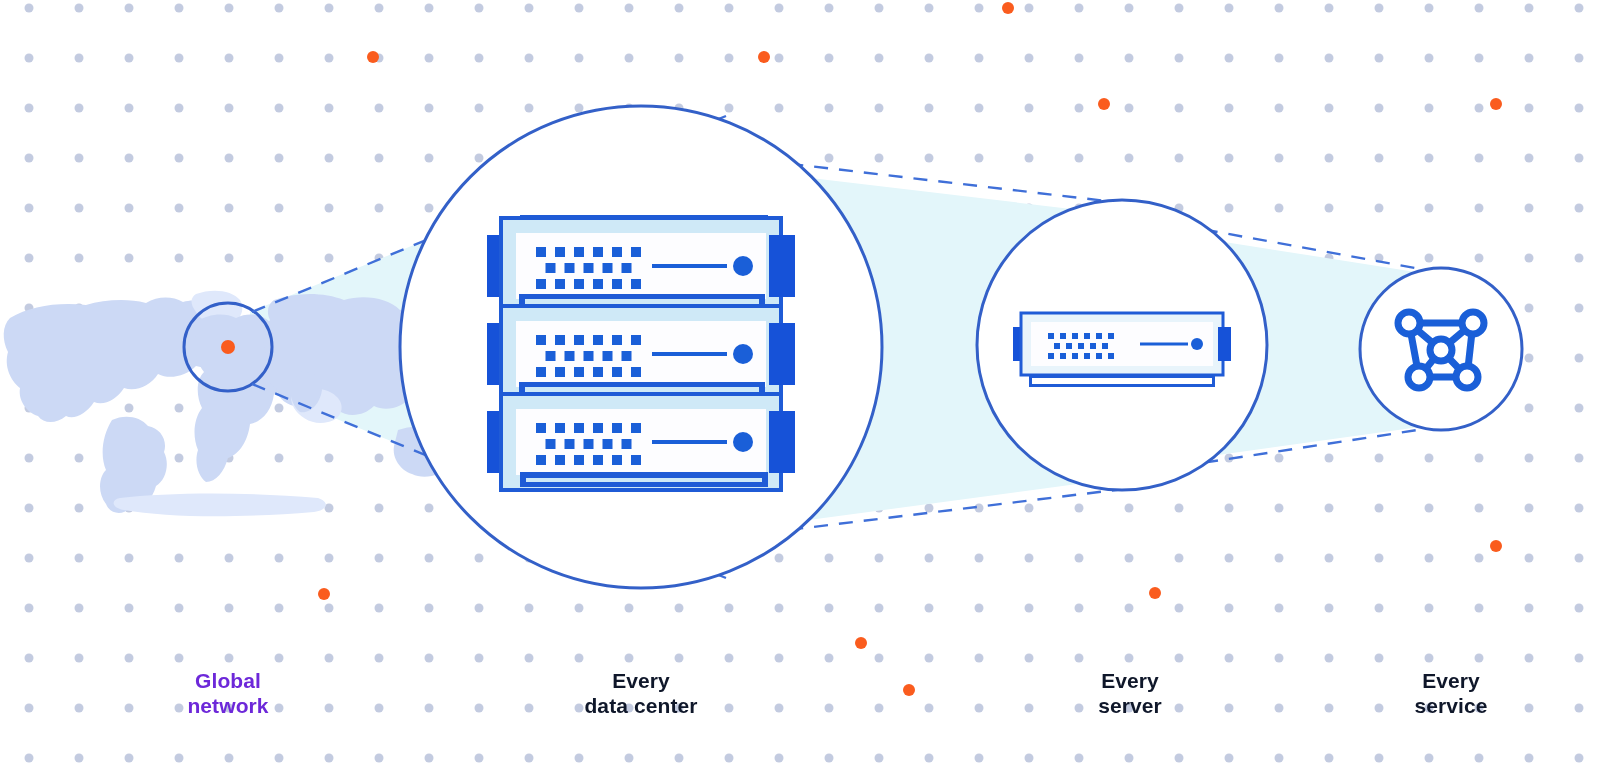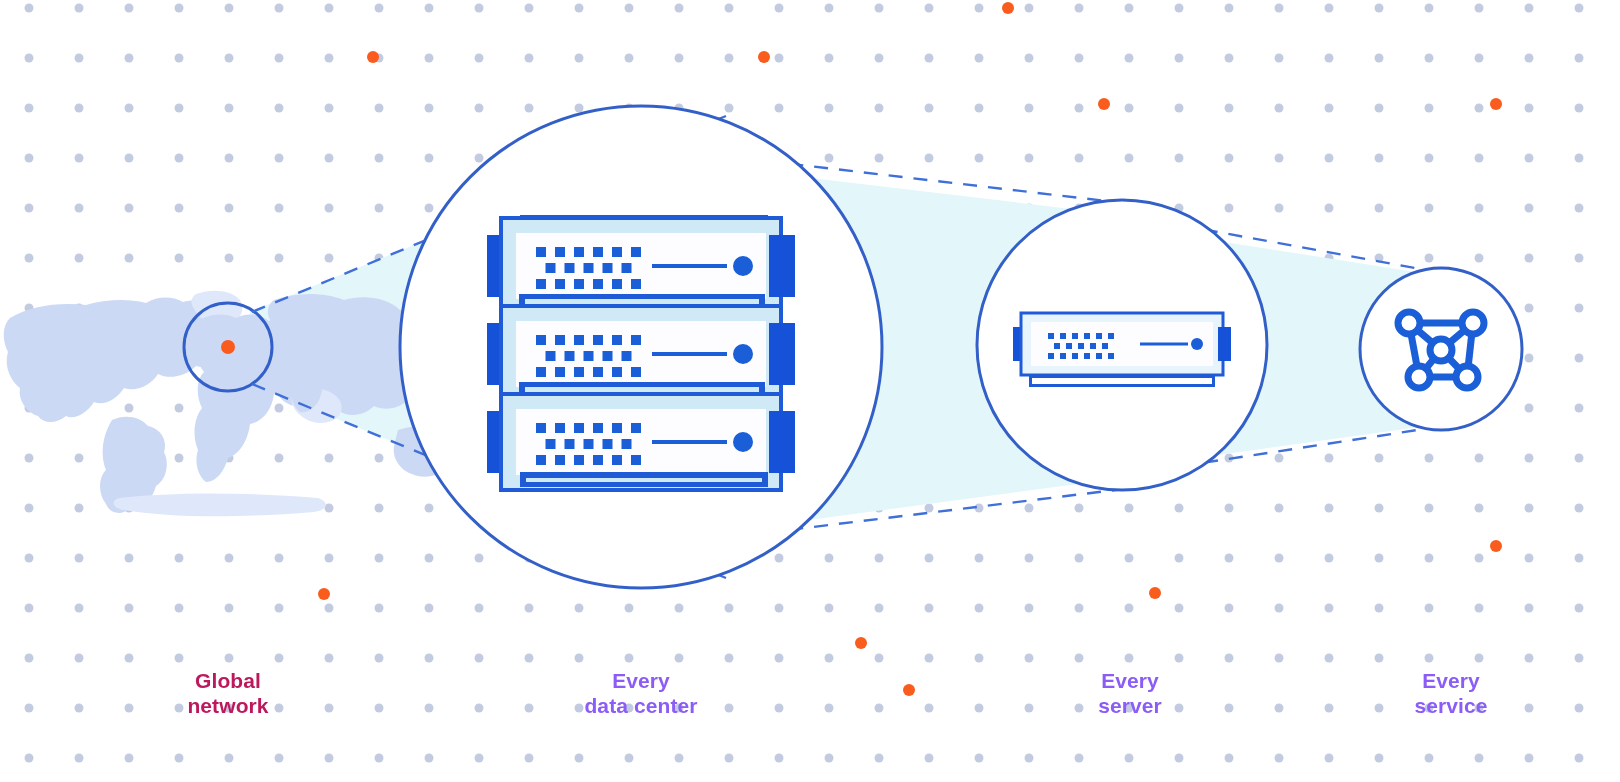--- a/index.html
+++ b/index.html
@@ -11,25 +11,25 @@
   }
   #stage{position:absolute;inset:0;width:1620px;height:782px;}
   .layer{position:absolute;left:0;top:0;width:1620px;height:782px;}
   #labels{position:absolute;left:0;top:0;width:1620px;height:782px;pointer-events:none;}
   .label{
     position:absolute;
     text-align:center;
     font-size:21px;
     line-height:25px;
     font-weight:700;
-    color:#8b5cf6;
+    color:#0f172a;
     white-space:pre-line;
     letter-spacing:.1px;
   }
-  .label.accent{color:#be185d;}
+  .label.accent{color:#6d28d9;}
 </style>
 </head>
 <body>
 
 <div id="stage">
 
   <svg class="layer" id="art" viewBox="0 0 1620 782" width="1620" height="782" xmlns="http://www.w3.org/2000/svg">
     <defs>
       <clipPath id="clipDC">
           <circle cx="641" cy="347" r="241"></circle>

